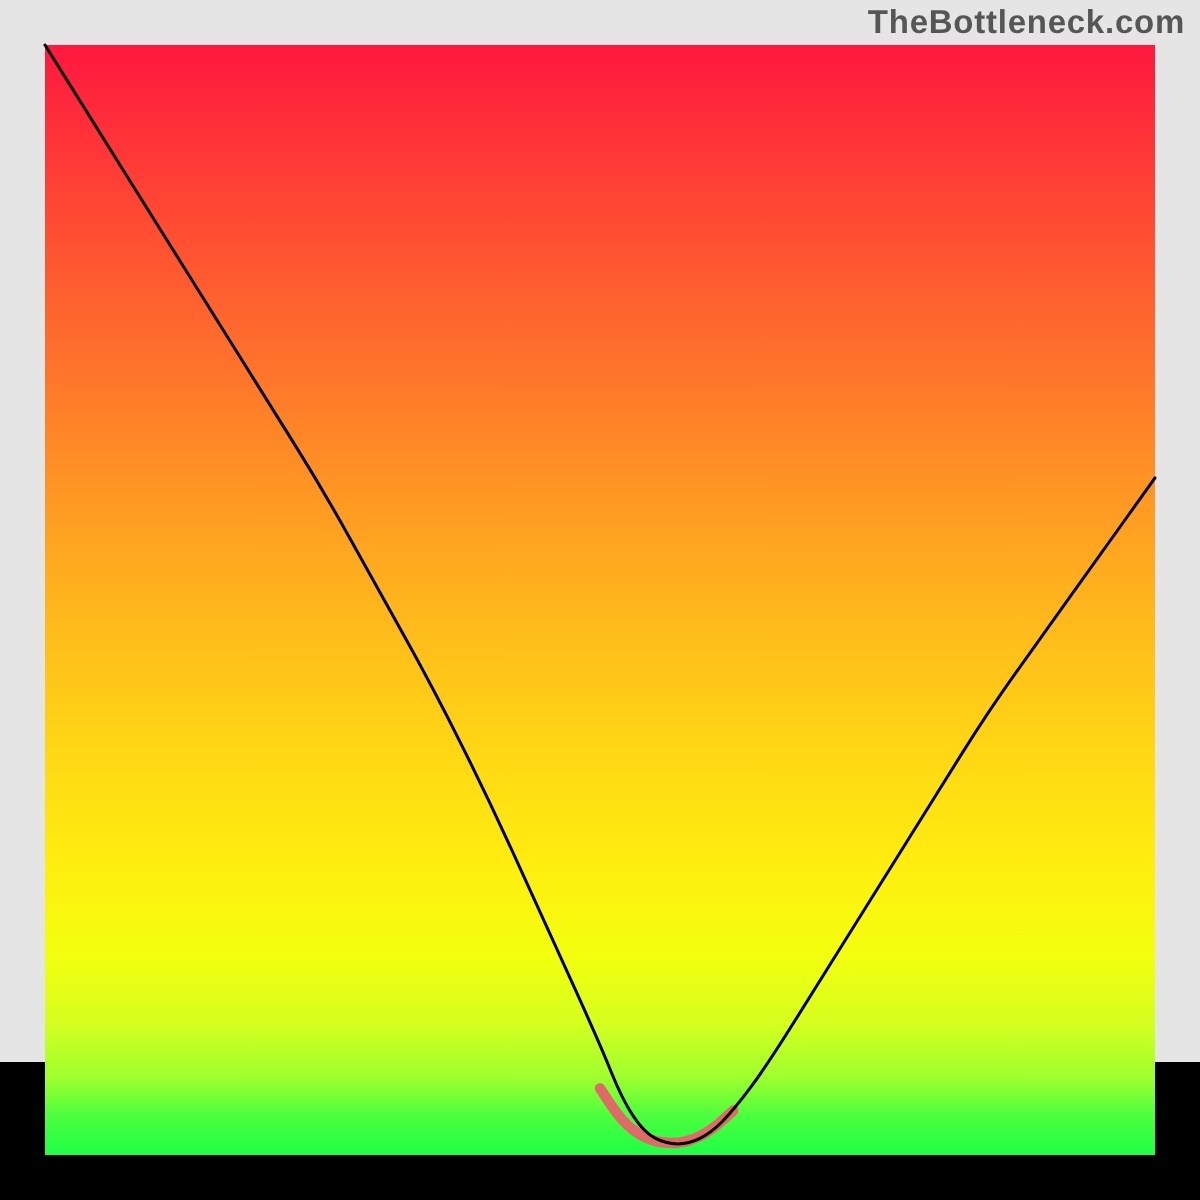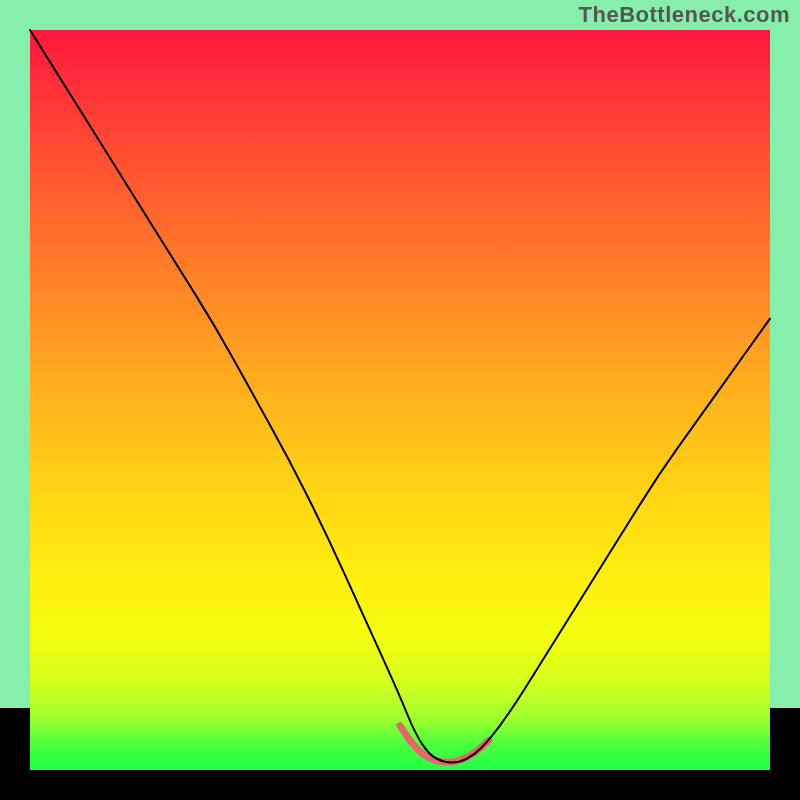--- a/index.html
+++ b/index.html
@@ -8,21 +8,21 @@
     width: 800px;
     height: 800px;
     background: #000000;
     overflow: hidden;
     font-family: Arial, Helvetica, sans-serif;
   }
   .frame {
     position: relative;
     width: 800px;
     height: 708px;
-    background: #86efac;
+    background: #e5e5e5;
   }
   .watermark {
     position: absolute;
     top: 2px;
     right: 10px;
     color: #565656;
     font-size: 22px;
     font-weight: 600;
     letter-spacing: 0.5px;
     font-family: Arial, Helvetica, sans-serif;

